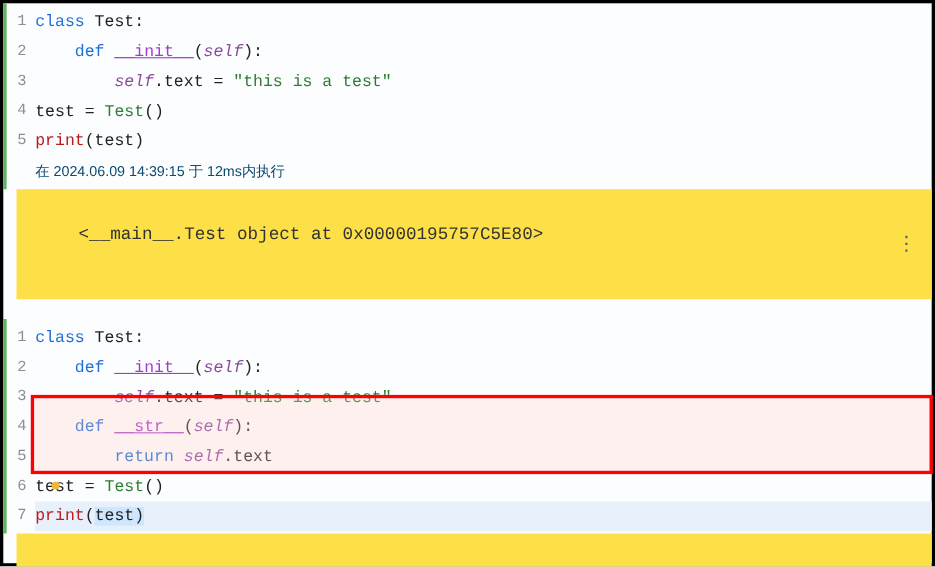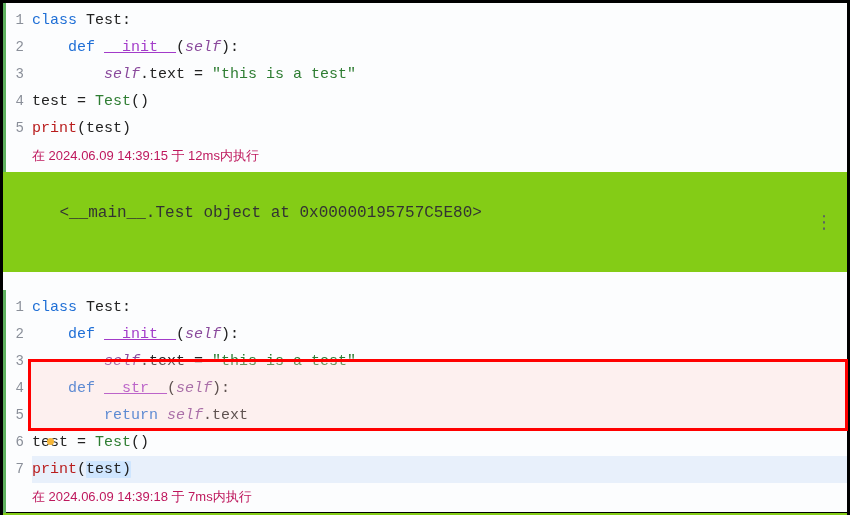--- a/index.html
+++ b/index.html
@@ -49,34 +49,34 @@
   .tk-kw   { color: #1f6fd6; } 
   .tk-def  { color: #a33cc9; text-decoration: underline; } 
   .tk-self { color: #8a4a9c; font-style: italic; } 
   .tk-call { color: #2e7d32; } 
   .tk-str  { color: #2e7d32; } 
   .tk-plain{ color: #222; }
   .tk-builtin { color: #b91c1c; }
 
   .timestamp {
     font-size: 13px;
-    color: #be185d;
+    color: #0c4a6e;
     margin-left: 26px;
     line-height: 24px;
     padding-bottom: 4px;
     font-family: "Microsoft YaHei", Arial, sans-serif;
   }
   .output-block {
-    background: #84cc16;
+    background: #fde047;
     padding: 14px 18px;
     font-size: 16px;
     color: #333;
     position: relative;
     white-space: pre;
-    margin-left: 0;
+    margin-left: 12px;
   }
   .output-menu {
     position: absolute;
     right: 14px;
     top: 50%;
     transform: translateY(-50%);
     color: #595f66;
     font-size: 18px;
     cursor: pointer;
   }
@@ -131,21 +131,20 @@
     <div class="gutter" id="gutter2">
         <div>1</div>
         <div>2</div>
         <div>3</div>
         <div>4</div>
         <div>5</div>
         <div>6</div>
         <div>7</div>
       </div>
     <div class="code-lines" id="code2"><div class=""><span class="tk-kw">class </span><span class="tk-plain">Test:</span></div><div class=""><span class="">    </span><span class="tk-kw">def </span><span class="tk-def">__init__</span><span class="tk-plain">(</span><span class="tk-self">self</span><span class="tk-plain">):</span></div><div class=""><span class="">        </span><span class="tk-self">self</span><span class="tk-plain">.text = </span><span class="tk-str">"this is a test"</span></div><div class=""><span class="">    </span><span class="tk-kw">def </span><span class="tk-def">__str__</span><span class="tk-plain">(</span><span class="tk-self">self</span><span class="tk-plain">):</span></div><div class=""><span class="">        </span><span class="tk-kw">return </span><span class="tk-self">self</span><span class="tk-plain">.text</span></div><div class=""><span class="tk-plain">test = </span><span class="tk-call">Test</span><span class="tk-plain">()</span></div><div class="line7-hl"><span class="tk-builtin">print</span><span class="tk-plain">(</span><span class="tk-plain cursor-hl">test</span><span class="tk-plain cursor-hl">)</span></div></div>
-    <div class="timestamp">在 2024.06.09 14:39:18 于 7ms内执行</div>
 
     <div class="red-highlight-box" style="left:22px; top:69px; width:820px; height:72px;"></div>
 
     <div class="yellow-dot" style="left:41px; top:148px;"></div>
   </div>
   <div class="output-block">
     
     
   </div>
 

